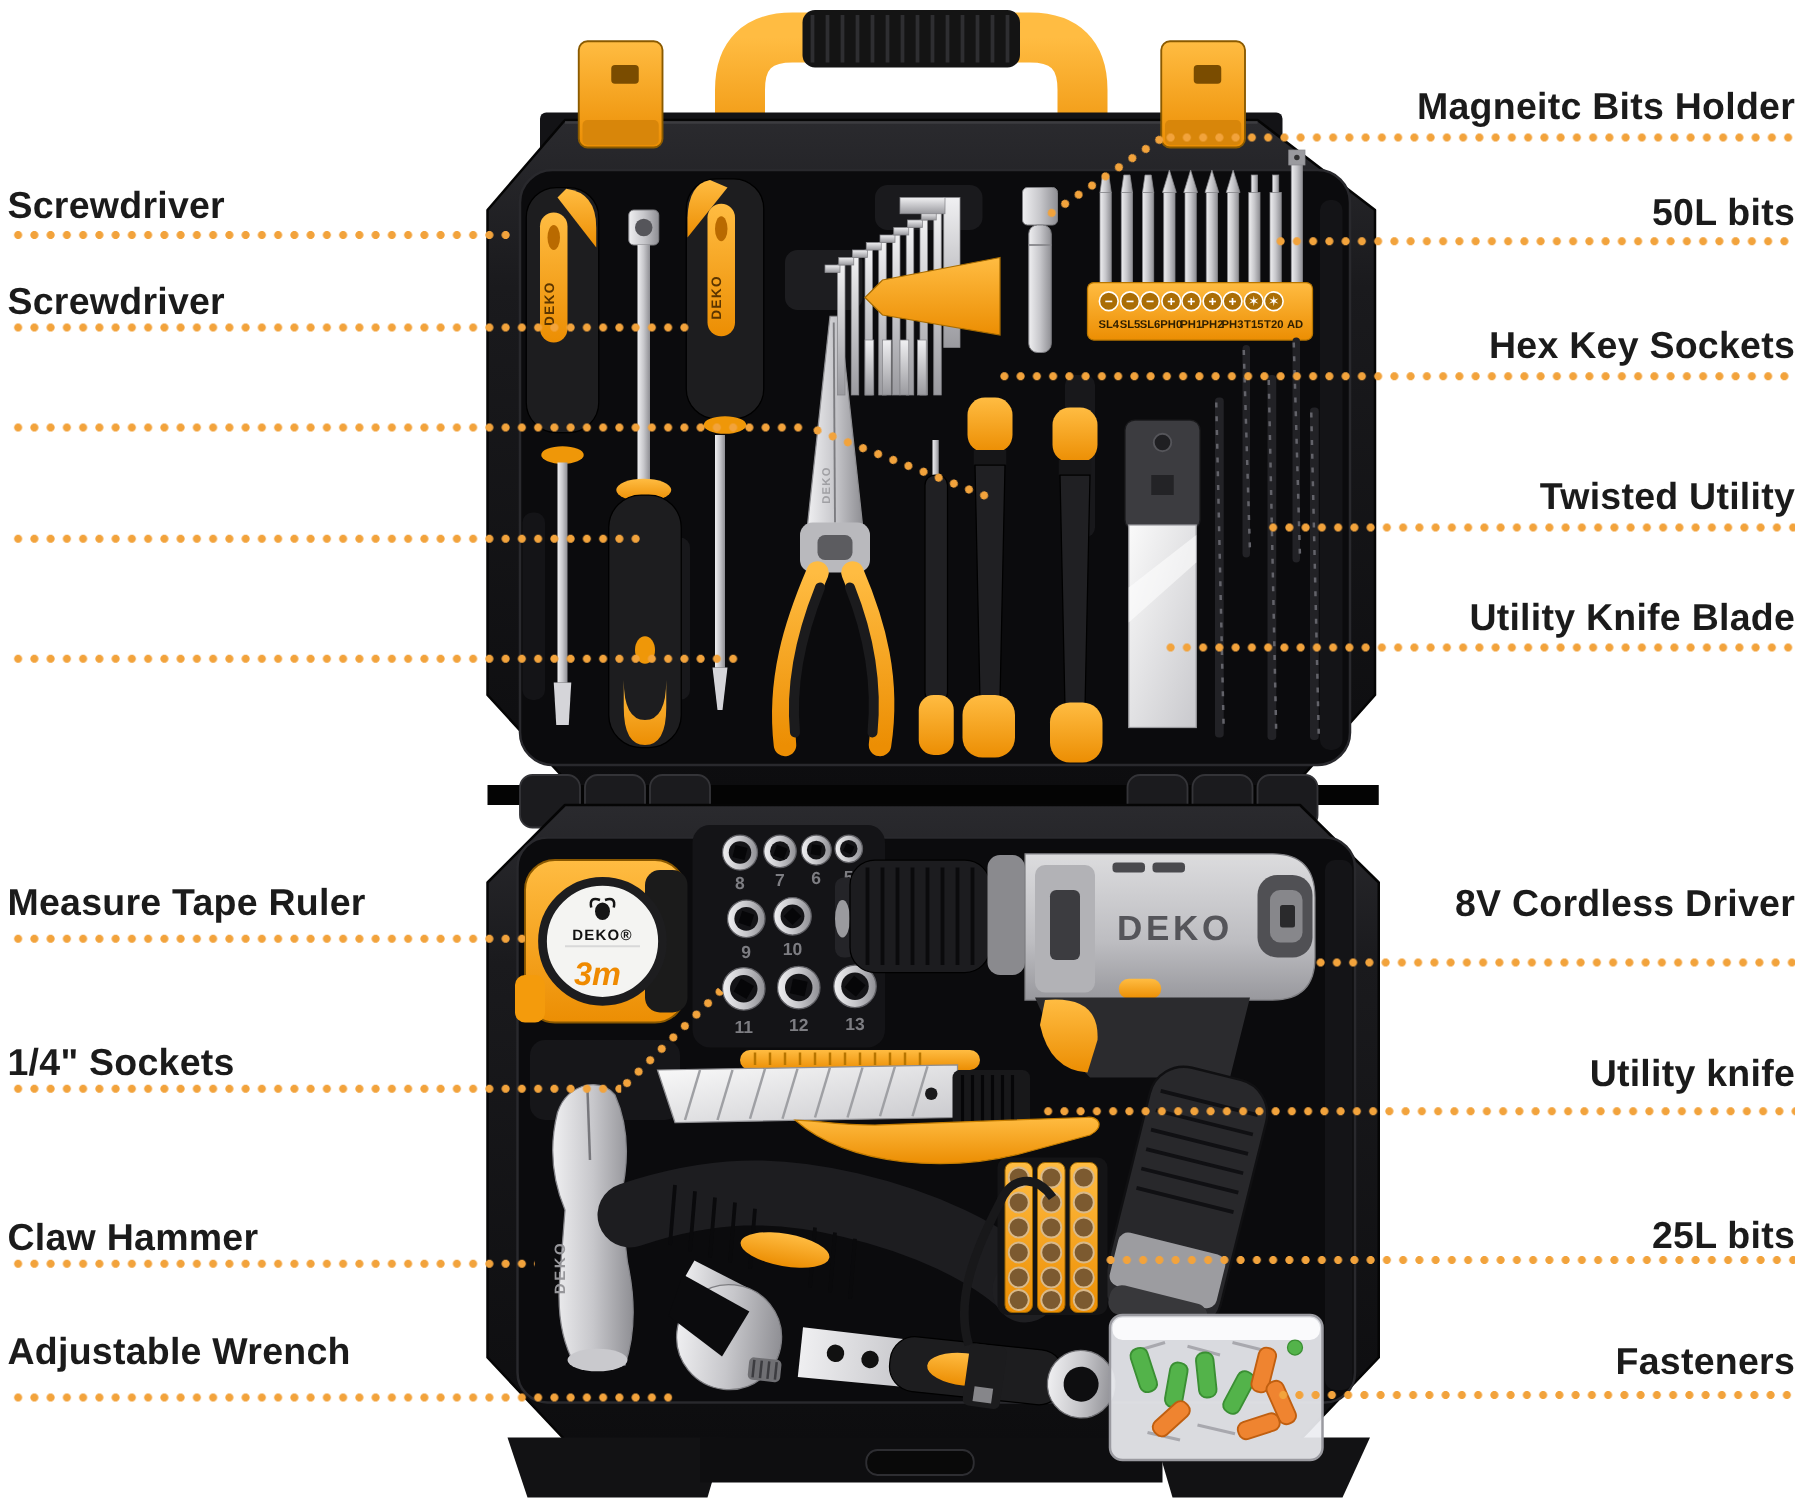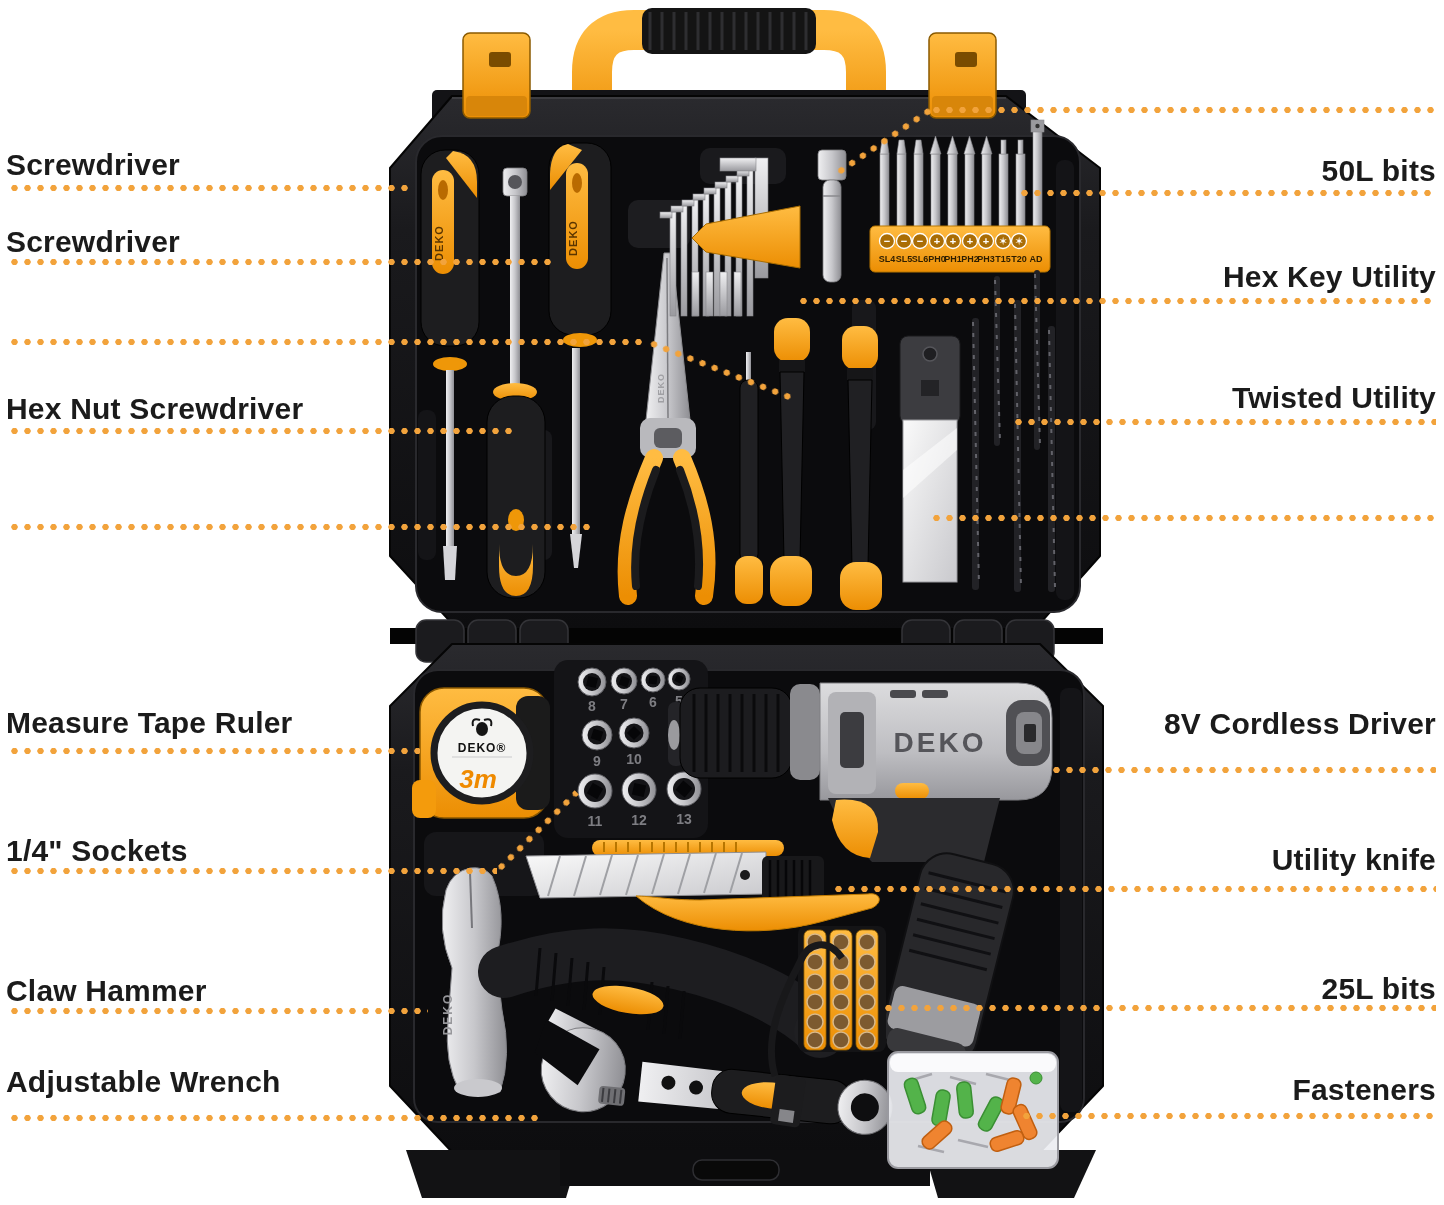--- a/index.html
+++ b/index.html
@@ -548,29 +548,30 @@
         <rect x="930" y="1118" width="14" height="34" rx="6" transform="rotate(48 937 1135)"></rect>
         <rect x="1000" y="1124" width="14" height="34" rx="6" transform="rotate(72 1007 1141)"></rect>
       </g>
       <circle cx="1036" cy="1078" r="6" fill="#53b34a" stroke="#3a8f33"></circle>
     </g>
   </g>
 </svg>
 
   <div class="lbl l" style="top:148px">Screwdriver</div>
   <div class="lbl l" style="top:225px">Screwdriver</div>
-  <div class="lbl l" style="top:392px">Hex Nut Screwdriver</div>
   <div class="lbl l" style="top:706px">Measure Tape Ruler</div>
   <div class="lbl l" style="top:834px">1/4" Sockets</div>
   <div class="lbl l" style="top:974px">Claw Hammer</div>
   <div class="lbl l" style="top:1065px">Adjustable Wrench</div>
 
+  <div class="lbl r" style="top:69px">Magneitc Bits Holder</div>
   <div class="lbl r" style="top:154px">50L bits</div>
-  <div class="lbl r" style="top:260px">Hex Key Utility</div>
+  <div class="lbl r" style="top:260px">Hex Key Sockets</div>
   <div class="lbl r" style="top:381px">Twisted Utility</div>
+  <div class="lbl r" style="top:478px">Utility Knife Blade</div>
   <div class="lbl r" style="top:707px">8V Cordless Driver</div>
   <div class="lbl r" style="top:843px">Utility knife</div>
   <div class="lbl r" style="top:972px">25L bits</div>
   <div class="lbl r" style="top:1073px">Fasteners</div>
 
   <div class="dots" style="left:8px;top:184px;width:404px"></div>
   <div class="dots" style="left:8px;top:258px;width:544px"></div>
   <div class="dots" style="left:8px;top:338px;width:640px"></div>
   <div class="dots diag" style="left:648px;top:338px;width:155px;transform:rotate(21.3deg)"></div>
   <div class="dots" style="left:8px;top:427px;width:505px"></div>

